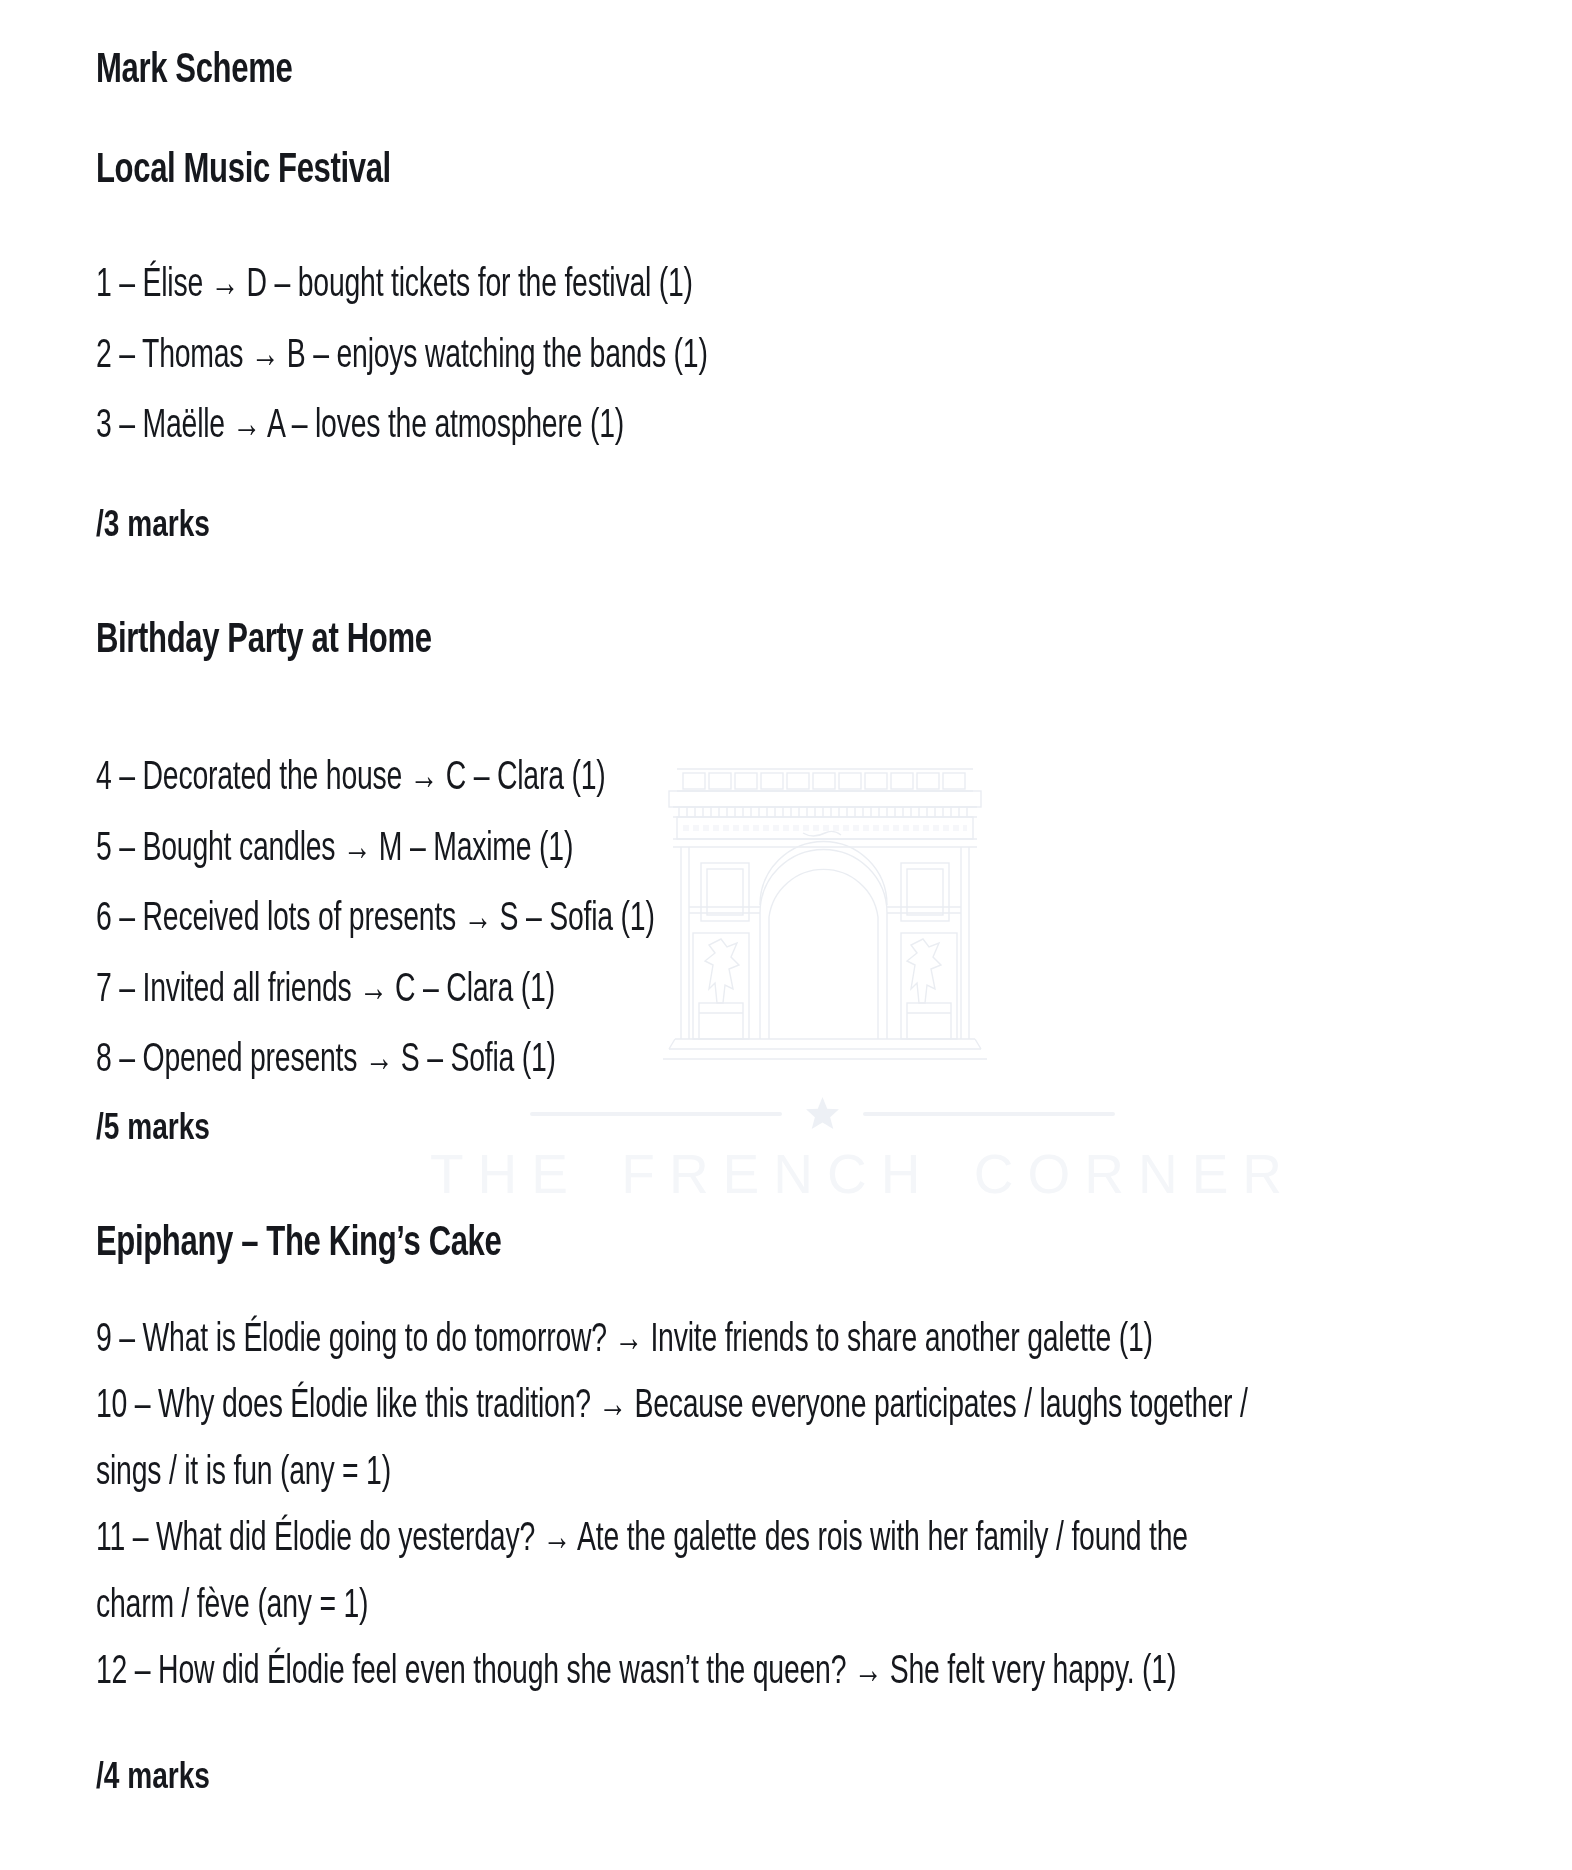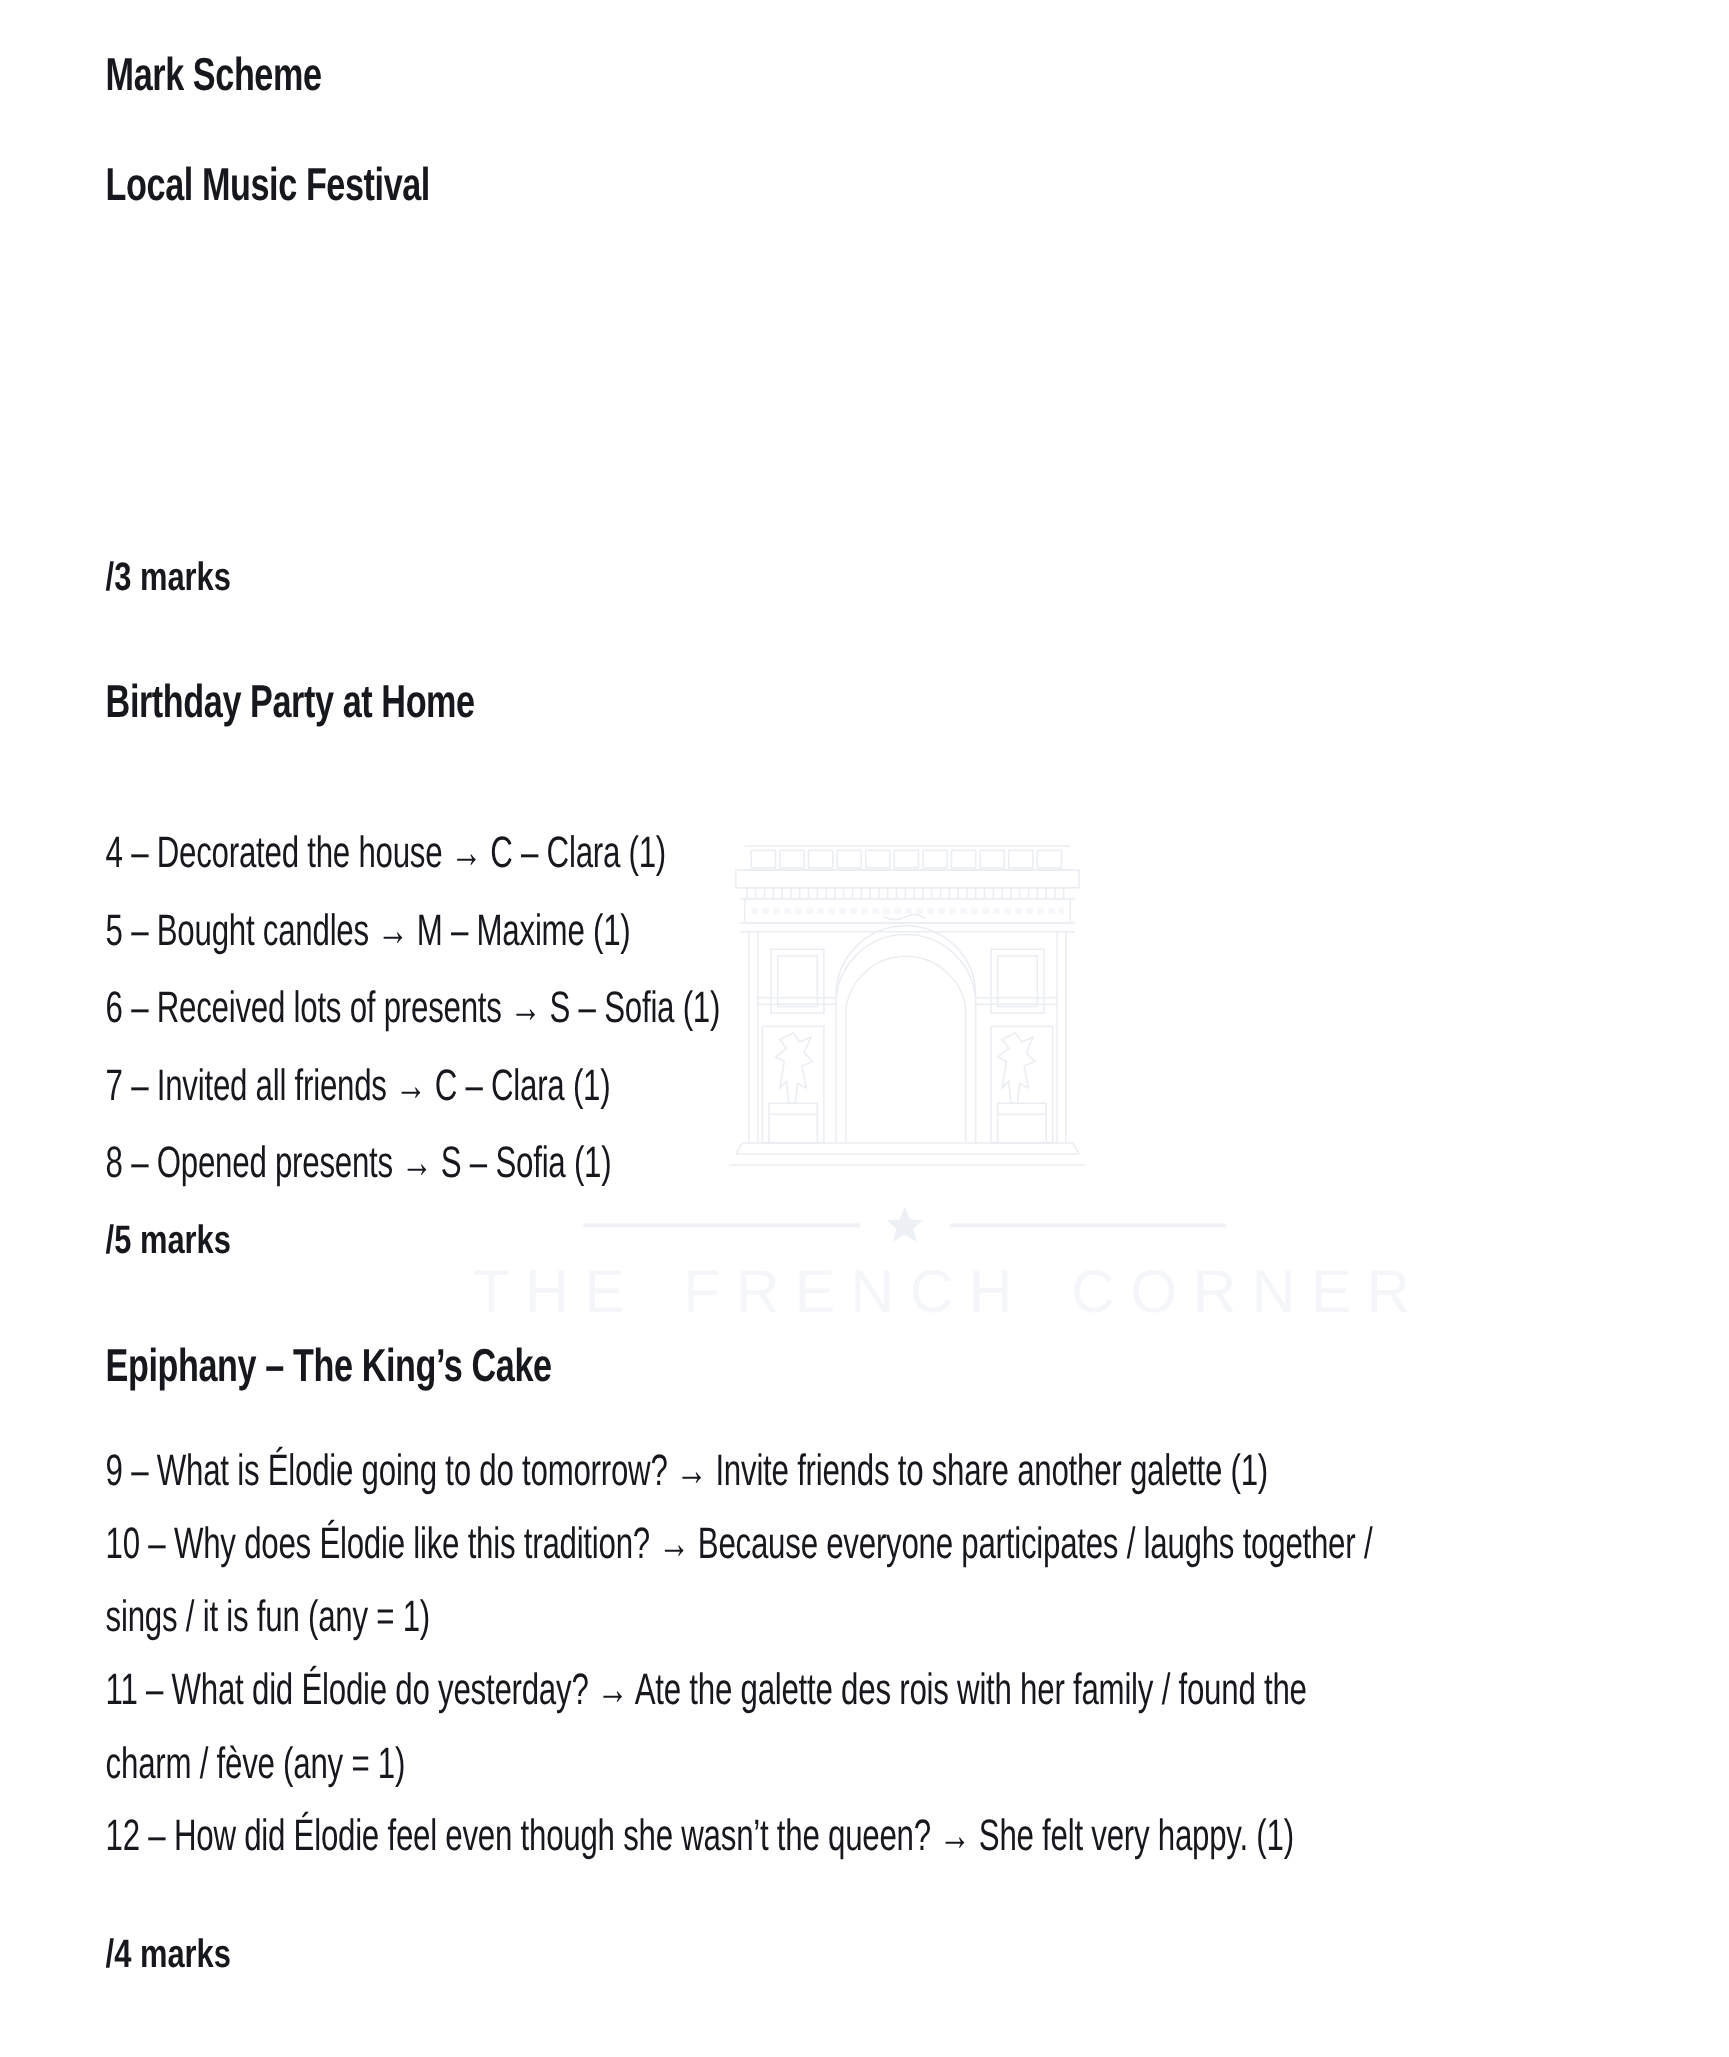--- a/index.html
+++ b/index.html
@@ -136,20 +136,25 @@
     <div class="wm-divider right"></div>
 
     <div class="wm-brand">THE FRENCH CORNER</div>
   </div>
 
   <div class="content">
 
     <div class="h1">Mark Scheme</div>
 
     <div class="h2" id="h2-festival">Local Music Festival</div>
+    <div class="group" id="group-festival">
+      <span class="line">1 – Élise → D – bought tickets for the festival (1)</span>
+      <span class="line">2 – Thomas → B – enjoys watching the bands (1)</span>
+      <span class="line">3 – Maëlle → A – loves the atmosphere (1)</span>
+    </div>
     <div class="marks" id="marks-festival">/3 marks</div>
 
     <div class="h2" id="h2-birthday">Birthday Party at Home</div>
     <div class="group" id="group-birthday">
       <span class="line">4 – Decorated the house → C – Clara (1)</span>
       <span class="line">5 – Bought candles → M – Maxime (1)</span>
       <span class="line">6 – Received lots of presents → S – Sofia (1)</span>
       <span class="line">7 – Invited all friends → C – Clara (1)</span>
       <span class="line">8 – Opened presents → S – Sofia (1)</span>
     </div>

